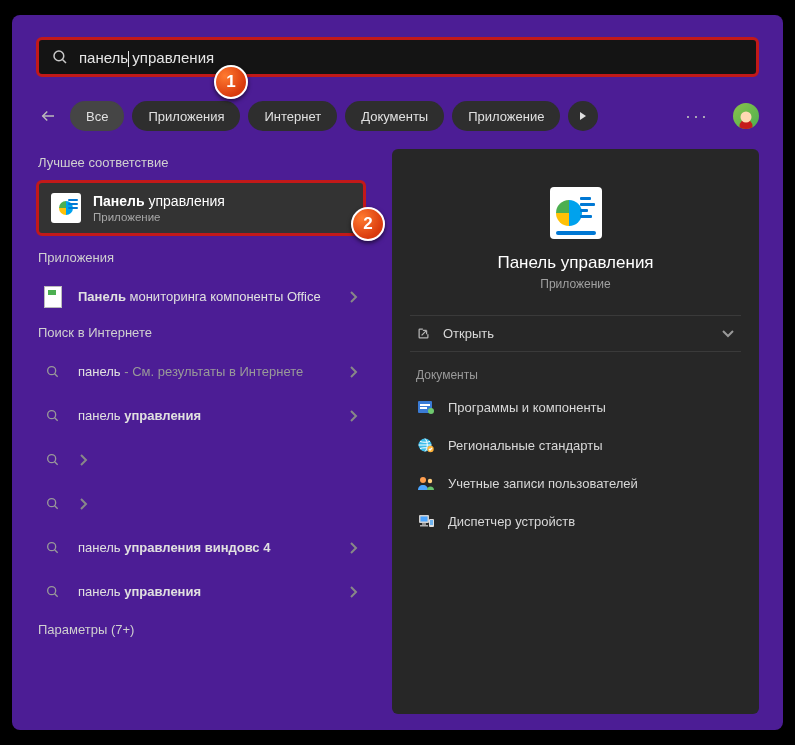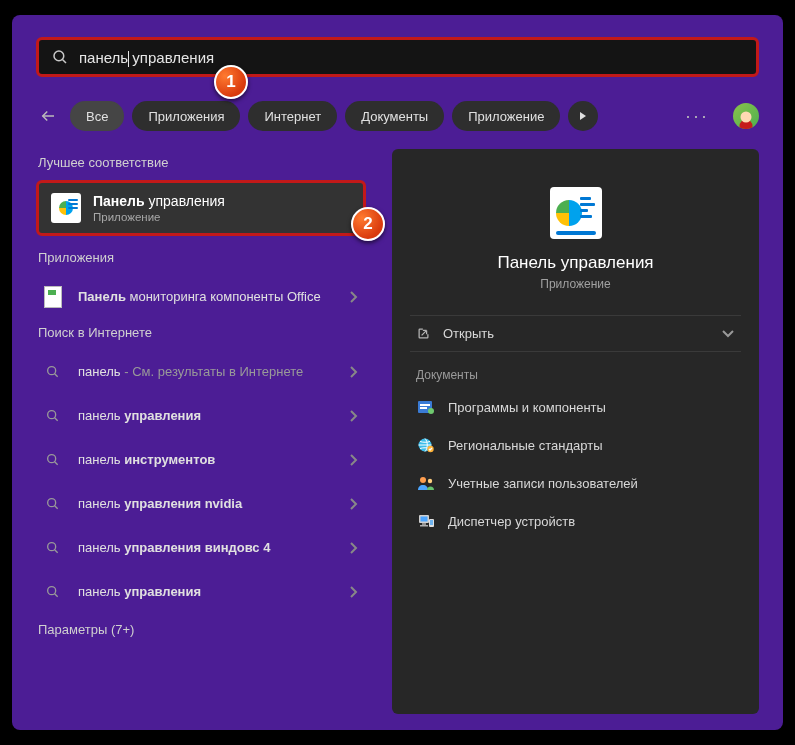--- a/index.html
+++ b/index.html
@@ -332,36 +332,34 @@
           </span>
       </div>
 
       <div class="result-item">
         <span class="ico mag">
             <svg width="16" height="16" viewBox="0 0 24 24" fill="none" stroke="#999" stroke-width="2">
               <circle cx="10" cy="10" r="6"></circle>
               <line x1="19" y1="19" x2="14.5" y2="14.5"></line>
             </svg>
           </span>
-        <span class="txt"><span>панель </span><span class="bold">инструментов</span></span>
-        <span class="chev-r">
-            <svg width="10" height="14" viewBox="0 0 10 14" fill="none" stroke="#888" stroke-width="2">
-              <polyline points="3,2 8,7 3,12"></polyline>
-            </svg>
-          </span>
-      </div>
-
-      <div class="result-item">
-        <span class="ico mag">
-            <svg width="16" height="16" viewBox="0 0 24 24" fill="none" stroke="#999" stroke-width="2">
-              <circle cx="10" cy="10" r="6"></circle>
-              <line x1="19" y1="19" x2="14.5" y2="14.5"></line>
-            </svg>
-          </span>
-        <span class="txt"><span>панель </span><span class="bold">управления nvidia</span></span>
+        <span class="chev-r">
+            <svg width="10" height="14" viewBox="0 0 10 14" fill="none" stroke="#888" stroke-width="2">
+              <polyline points="3,2 8,7 3,12"></polyline>
+            </svg>
+          </span>
+      </div>
+
+      <div class="result-item">
+        <span class="ico mag">
+            <svg width="16" height="16" viewBox="0 0 24 24" fill="none" stroke="#999" stroke-width="2">
+              <circle cx="10" cy="10" r="6"></circle>
+              <line x1="19" y1="19" x2="14.5" y2="14.5"></line>
+            </svg>
+          </span>
         <span class="chev-r">
             <svg width="10" height="14" viewBox="0 0 10 14" fill="none" stroke="#888" stroke-width="2">
               <polyline points="3,2 8,7 3,12"></polyline>
             </svg>
           </span>
       </div>
 
       <div class="result-item">
         <span class="ico mag">
             <svg width="16" height="16" viewBox="0 0 24 24" fill="none" stroke="#999" stroke-width="2">

